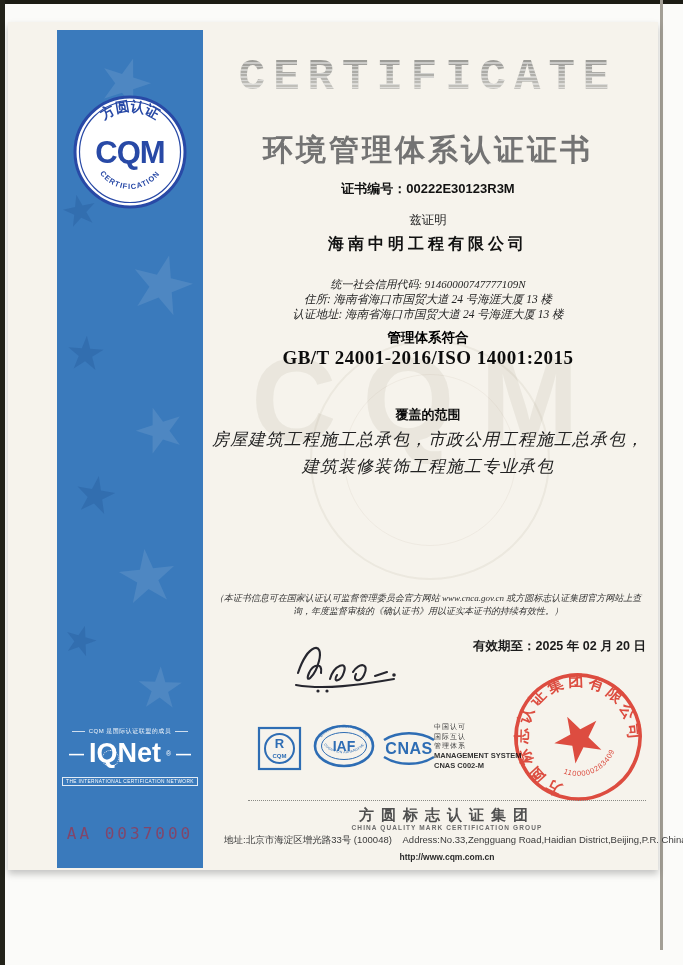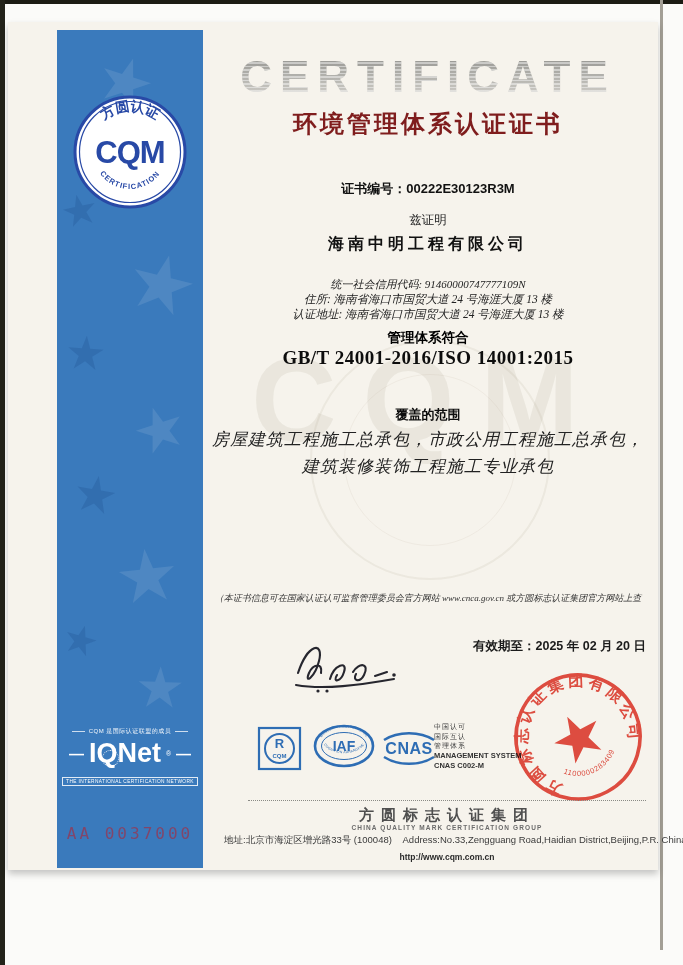--- a/index.html
+++ b/index.html
@@ -51,22 +51,22 @@
 
   .serial{position:absolute;left:0;top:794px;width:146px;text-align:center;z-index:2;
           font-family:"DejaVu Sans Mono",monospace;font-size:16px;letter-spacing:3px;
           color:var(--serial-red);opacity:.85;}
 
   
   .col{position:absolute;left:190px;width:460px;text-align:center;}
   .certificate-word{top:30px;font-size:44px;font-weight:bold;letter-spacing:8px;
       background-image:repeating-linear-gradient(180deg,rgba(255,255,255,.45) 0 1.5px,rgba(255,255,255,0) 1.5px 3.5px),
                        linear-gradient(180deg,#8f8f8b,#d8d6d0);
-      -webkit-background-clip:text;background-clip:text;color:transparent;}
-  .doc-title{top:86px;font-size:24px;font-weight:bold;letter-spacing:3px;color:#7f1d1d;}
+      -webkit-background-clip:text;background-clip:text;color:transparent;font-family:Liberation Mono, monospace;}
+  .doc-title{top:108px;font-size:30px;font-weight:bold;letter-spacing:3px;color:#737373;}
   .cert-no{top:158px;font-size:13px;font-weight:600;color:#111;}
   .hereby{top:190px;font-size:12.5px;color:#222;}
   .company{top:212px;font-size:16px;letter-spacing:4px;color:#111;
            font-family:"DejaVu Serif","Liberation Serif",serif;font-weight:600;}
   .kai{font-family:"Liberation Serif","DejaVu Serif",serif;font-style:italic;color:#222;}
   .credit{top:255px;font-size:11px;}
   .addr{top:270px;font-size:11.5px;}
   .audit{top:285px;font-size:11.5px;}
   .conform{top:307px;font-size:13.5px;font-weight:bold;color:#000000;}
   .standard{top:325px;font-size:19px;font-weight:bold;letter-spacing:.5px;color:#0d0d0d;
@@ -174,20 +174,21 @@
 
     <div class="col conform" style="position:absolute;">管理体系符合</div>
     <div class="col standard" style="position:absolute;">GB/T 24001-2016/ISO 14001:2015</div>
 
     <div class="col kai scope1" style="position:absolute;">房屋建筑工程施工总承包，市政公用工程施工总承包，</div>
     <div class="col scope-title" style="position:absolute;">覆盖的范围</div>
     <div class="col kai scope2" style="position:absolute;">建筑装修装饰工程施工专业承包</div>
 
     <div class="col kai disclaimer" style="position:absolute;">
       <div>（本证书信息可在国家认证认可监督管理委员会官方网站 www.cnca.gov.cn 或方圆标志认证集团官方网站上查</div>
+      <div>询，年度监督审核的《确认证书》用以证实本证书的持续有效性。）</div>
     </div>
 
     <svg class="signature" width="118" height="64" viewBox="0 0 118 64">
       <g fill="none" stroke="#26262e" stroke-width="2.1" stroke-linecap="round">
         <path d="M 8,40 C 18,10 34,8 29,28 C 25,44 14,52 19,40 C 23,31 33,29 31,40"></path>
         <path d="M 40,46 C 44,32 58,27 54,39 C 51,49 42,50 47,42"></path>
         <path d="M 63,39 C 69,29 80,30 74,42 C 70,50 62,48 66,41"></path>
         <path d="M 85,43 L 97,39"></path>
         <path d="M 6,52 C 34,57 70,52 104,46"></path>
       </g>

